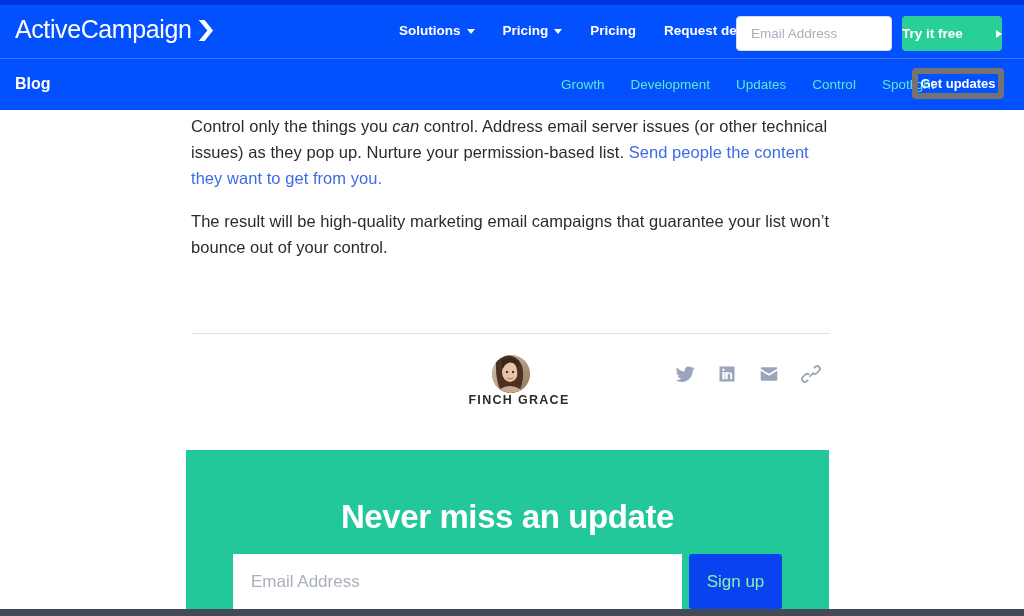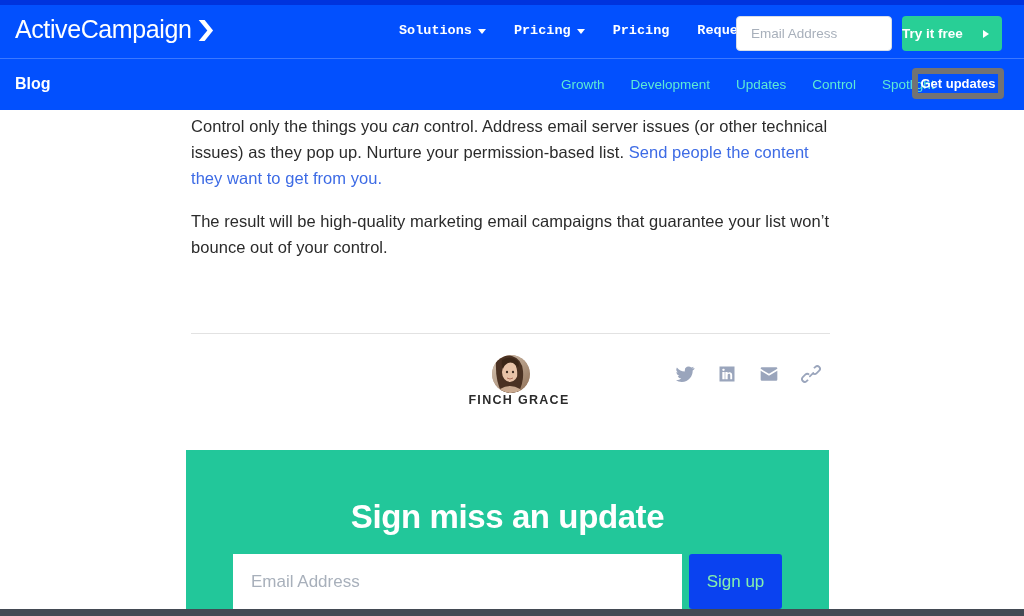--- a/index.html
+++ b/index.html
@@ -60,21 +60,20 @@
     transform: translateY(-1px) scaleX(1.25);
   }
 
   .nav-main {
     position: absolute;
     left: 385px;
     top: 18px;
     display: flex;
     align-items: flex-start;
     gap: 0px;
-    font-family: Liberation Mono, monospace;
   }
   .nav-main-item {
     color: #ffffff;
     font-size: 13.5px;
     font-weight: 700;
     padding: 0 14px;
     white-space: nowrap;
     display: flex;
     align-items: center;
     gap: 6px;
@@ -121,21 +120,21 @@
     background: #28cf96;
     border: 0;
     border-radius: 4px;
     color: #ffffff;
     font-family: "Liberation Sans", sans-serif;
     font-size: 13.5px;
     font-weight: 700;
     cursor: pointer;
     display: flex;
     align-items: center;
-    justify-content: flex-start;
+    justify-content: space-between;
     gap: 20px;
     white-space: nowrap;
   }
   .tri-right {
     display: inline-block;
     width: 0; height: 0;
     border-top: 4px solid transparent;
     border-bottom: 4px solid transparent;
     border-left: 6px solid #ffffff;
   }
@@ -447,21 +446,21 @@
       <span class="social-icon">
         <svg viewBox="0 0 24 24">
             <path d="M9.9 15.5a1 1 0 0 1 0-1.4l4.2-4.2a1 1 0 0 1 1.4 1.4l-4.2 4.2a1 1 0 0 1-1.4 0zm-.6 3.9-1.8 1.8a4.3 4.3 0 0 1-6.1-6.1l3-3a4.3 4.3 0 0 1 6.1 0l-1.5 1.5a2.2 2.2 0 0 0-3.1 0l-3 3a2.2 2.2 0 0 0 3.1 3.1l1.5-1.5a5.8 5.8 0 0 0 1.8 1.2zm5.4-15 1.8-1.8a4.3 4.3 0 0 1 6.1 6.1l-3 3a4.3 4.3 0 0 1-6.1 0l1.5-1.5a2.2 2.2 0 0 0 3.1 0l3-3a2.2 2.2 0 0 0-3.1-3.1l-1.5 1.5a5.8 5.8 0 0 0-1.8-1.2z"></path>
           </svg>
       </span>
 
     </div>
   </div>
 
   <div class="cta">
-    <div class="cta-title">Sign miss an update</div>
+    <div class="cta-title">Never miss an update</div>
 
     <div class="cta-form">
       <input class="cta-email" type="text" placeholder="Email Address" style="">
       <button class="cta-signup">Sign up</button>
     </div>
   </div>
 
   <div class="bottom-bar"></div>
 
 </div>

